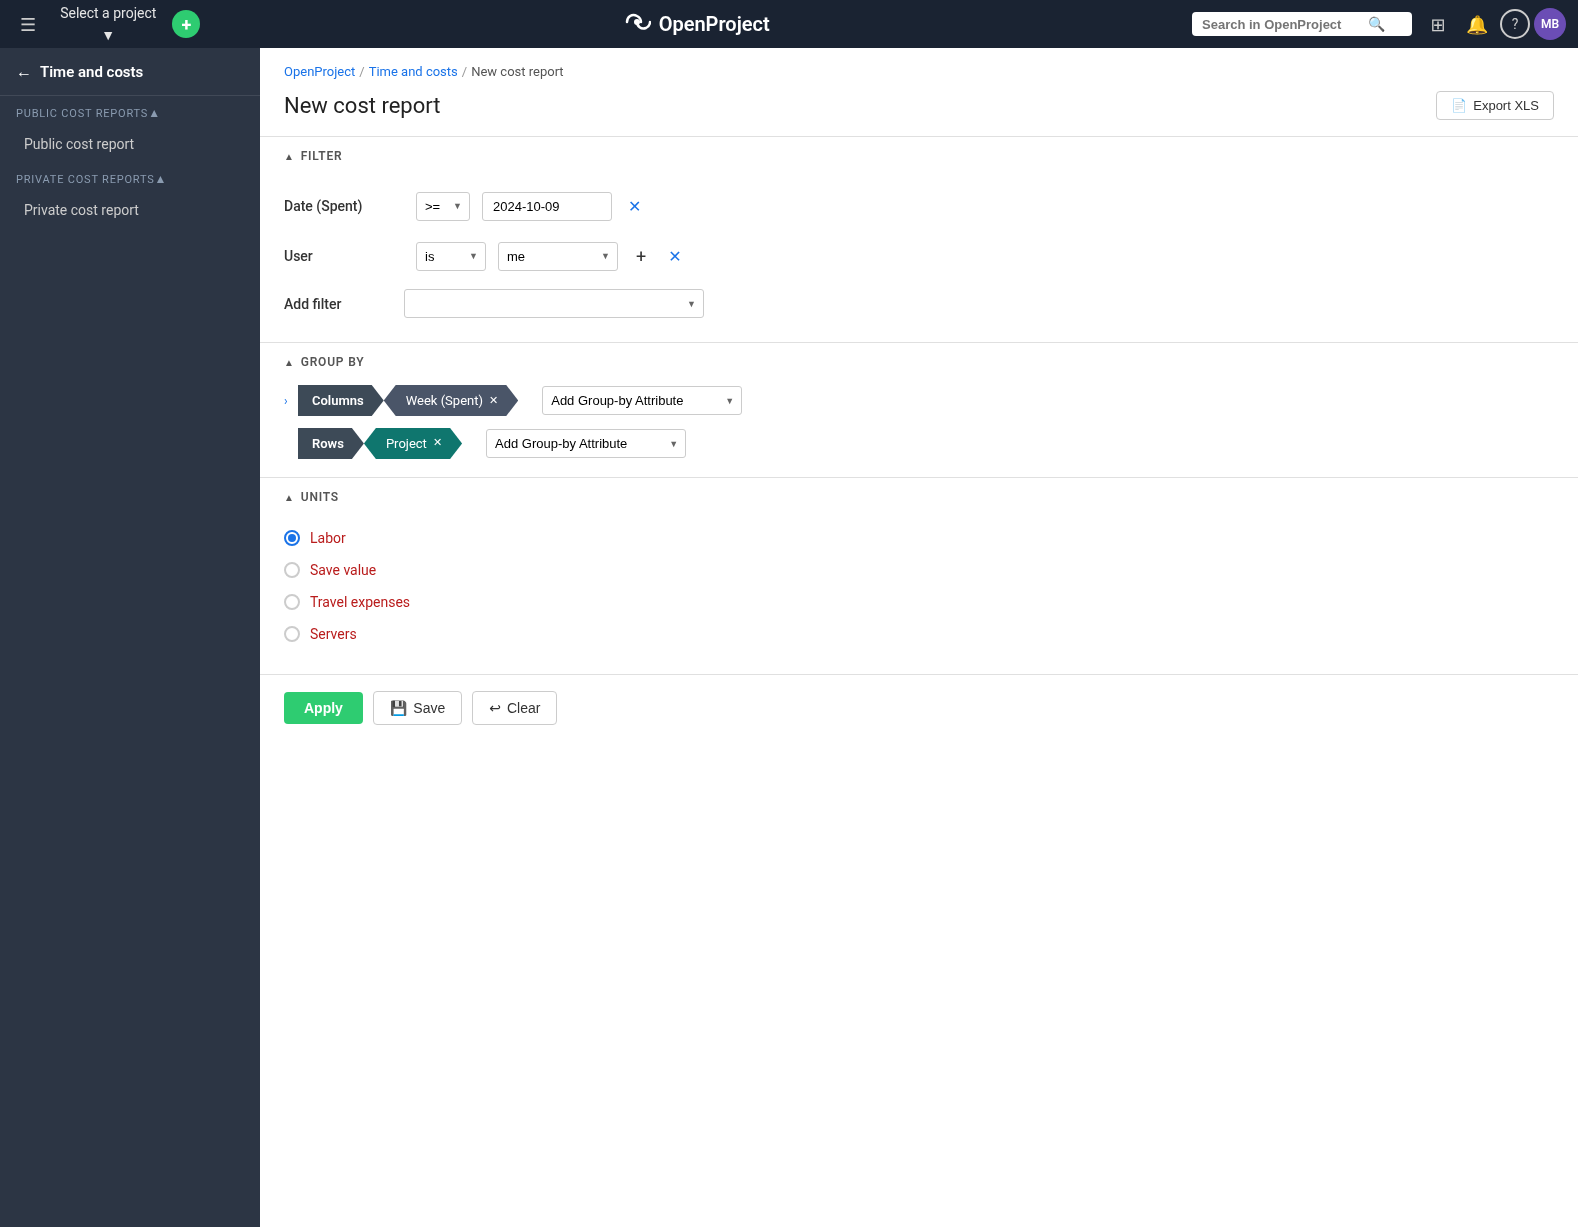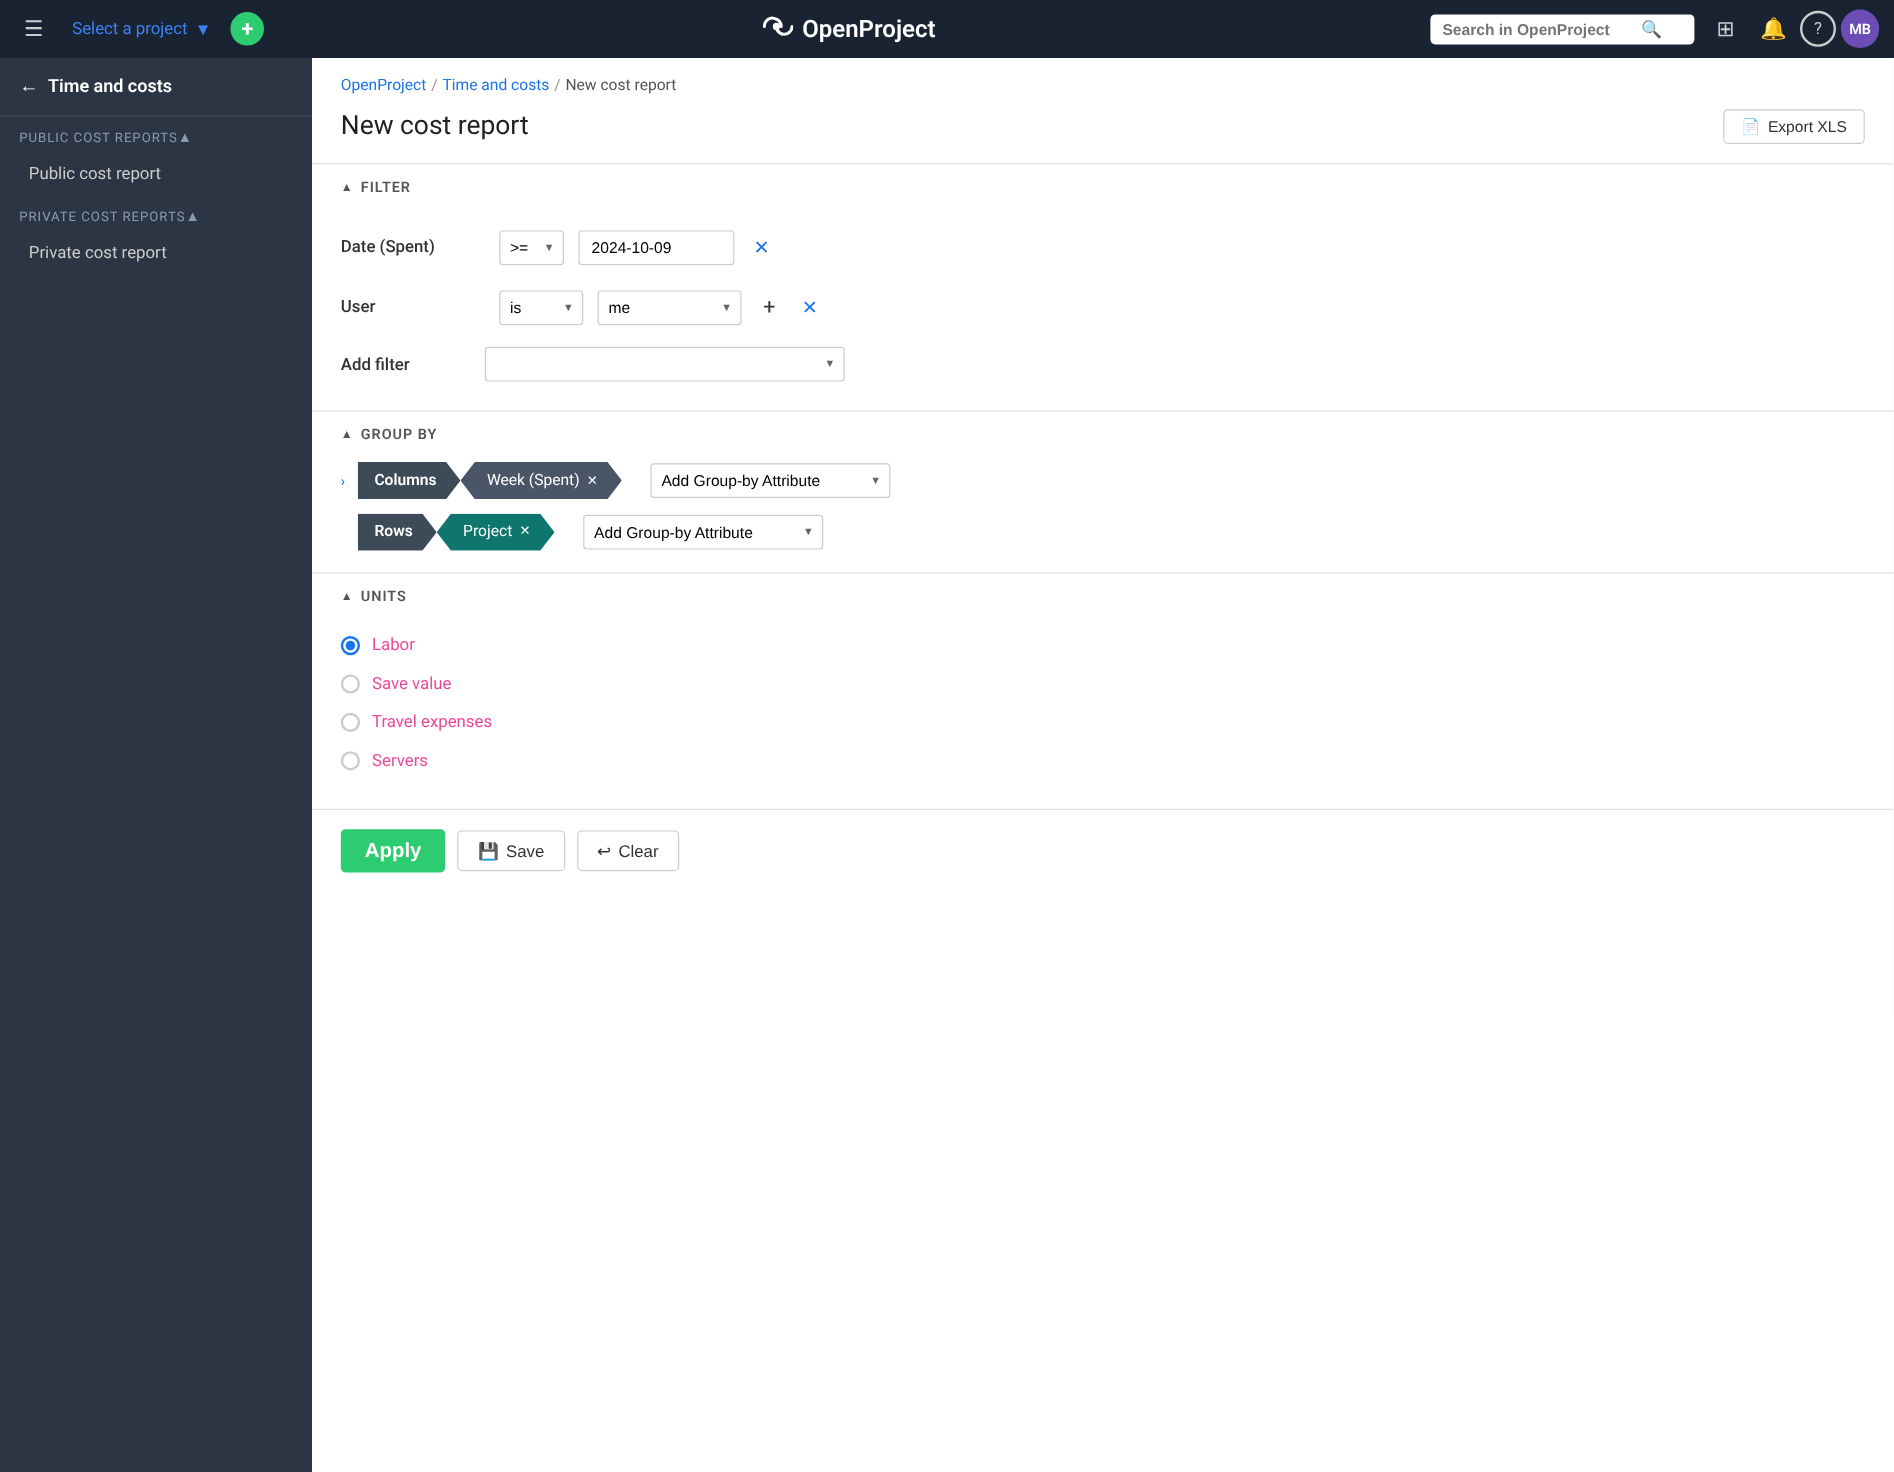--- a/index.html
+++ b/index.html
@@ -5,22 +5,22 @@
     * { box-sizing: border-box; margin: 0; padding: 0; }
     body { font-family: -apple-system, BlinkMacSystemFont, 'Segoe UI', Roboto, sans-serif; font-size: 14px; background: #f5f5f5; color: #333; }
 
     
     .topnav {
       display: flex; align-items: center; background: #1a2332; height: 48px;
       padding: 0 12px; gap: 8px; position: fixed; top: 0; left: 0; right: 0; z-index: 100;
     }
     .topnav-hamburger { color: #ccc; font-size: 18px; cursor: pointer; padding: 4px 8px; }
     .topnav-project-selector {
-      display: flex; align-items: center; gap: 6px; color: #3b82f6;
-      font-size: 14px; cursor: pointer; padding: 4px 8px;
+      display: flex; align-items: center; gap: 6px; color: #e5e5e5;
+      font-size: 14px; cursor: pointer; padding: 4px 8px; flex-direction: column;
     }
     .topnav-add-btn {
       width: 28px; height: 28px; background: #2ecc71; border-radius: 50%;
       display: flex; align-items: center; justify-content: center;
       color: #fff; font-size: 18px; cursor: pointer; font-weight: bold;
     }
     .topnav-logo {
       flex: 1; display: flex; align-items: center; justify-content: center;
       gap: 8px; color: #fff; font-size: 20px; font-weight: 600;
     }
@@ -137,39 +137,39 @@
 
     
     .group-by-row {
       display: flex; align-items: center; padding: 8px 0; gap: 0;
     }
 
     
     .units-list { padding: 8px 0 16px; }
     .unit-item {
       display: flex; align-items: center; gap: 10px;
-      padding: 8px 0; font-size: 14px; color: #ec4899; cursor: pointer;
+      padding: 8px 0; font-size: 14px; color: #b91c1c; cursor: pointer;
     }
     .radio-circle {
       width: 16px; height: 16px; border-radius: 50%; border: 2px solid #ccc;
       display: flex; align-items: center; justify-content: center; flex-shrink: 0;
     }
     .radio-circle.selected { border-color: #1a73e8; }
     .radio-circle.selected::after {
       content: ''; width: 8px; height: 8px; border-radius: 50%; background: #1a73e8;
     }
 
     
     .bottom-actions {
       display: flex; align-items: center; gap: 10px;
       padding: 16px 24px; border-top: 1px solid #e0e0e0; margin-top: 8px;
     }
     .btn-apply {
       background: #2ecc71; color: #fff; border: none; padding: 8px 20px;
-      border-radius: 4px; cursor: pointer; font-size: 17px; font-weight: 600;
+      border-radius: 4px; cursor: pointer; font-size: 14px; font-weight: 600;
     }
     .btn-save {
       background: #fff; color: #333; border: 1px solid #ccc; padding: 8px 16px;
       border-radius: 4px; cursor: pointer; font-size: 14px;
       display: flex; align-items: center; gap: 6px;
     }
     .btn-clear {
       background: #fff; color: #333; border: 1px solid #ccc; padding: 8px 16px;
       border-radius: 4px; cursor: pointer; font-size: 14px;
       display: flex; align-items: center; gap: 6px;

